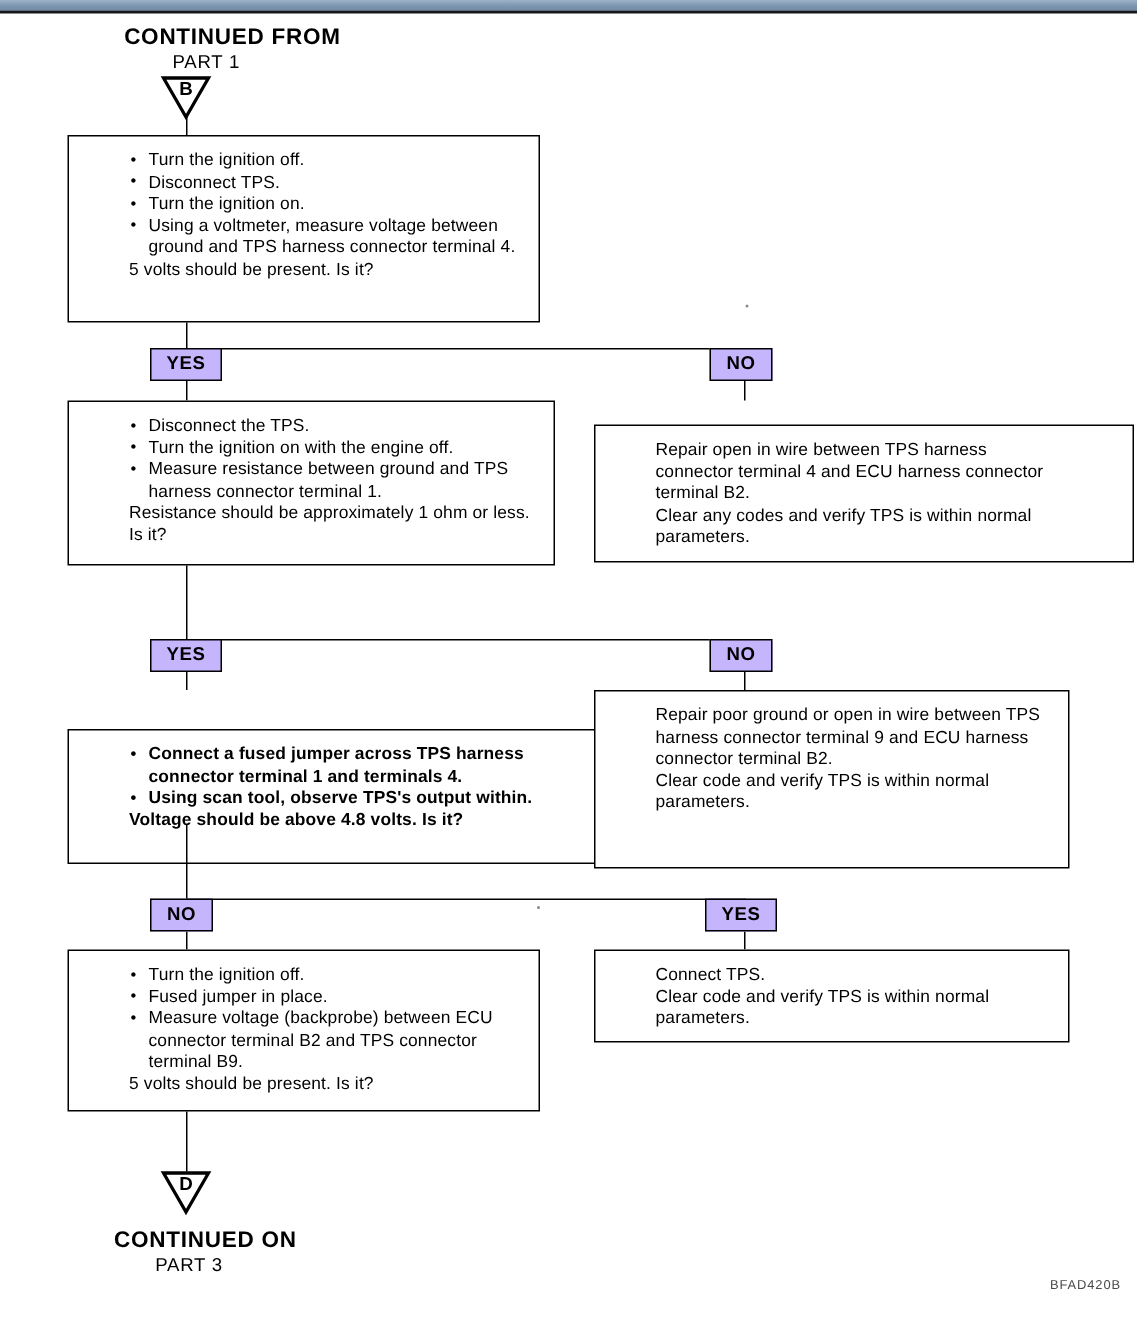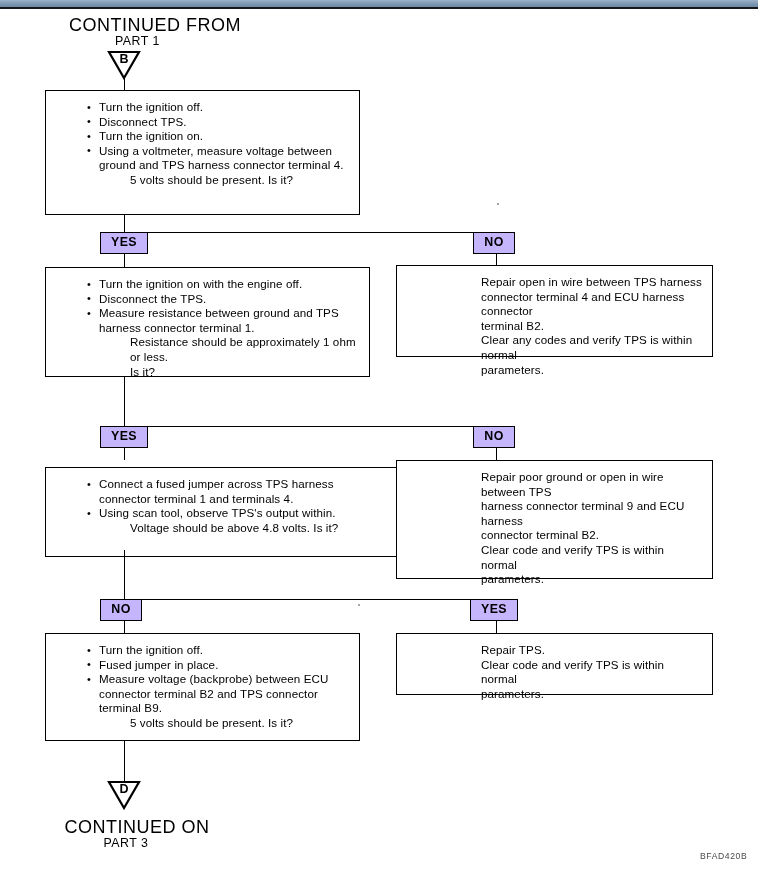--- a/index.html
+++ b/index.html
@@ -55,21 +55,20 @@
     position: absolute;
     left: 1px;
     top: -0.5px;
     font-size: 11px;
   }
   .plain-line {
     font-size: 11.6px;
     line-height: 14.6px;
     letter-spacing: 0.1px;
     padding-left: 0px;
-    margin-left: 44px;
   }
   .cont-line {
     font-size: 11.6px;
     line-height: 14.6px;
     letter-spacing: 0.1px;
     padding-left: 13px;
   }
   
   .answer-label {
     position: absolute;
@@ -108,22 +107,22 @@
     width: 36px;
     text-align: center;
     font-size: 12.5px;
     font-weight: bold;
     line-height: 16px;
   }
   
   .head-text {
     position: absolute;
     text-align: center;
-    font-weight: normal;
-    font-size: 18px;
+    font-weight: bold;
+    font-size: 15px;
     letter-spacing: 0.5px;
     line-height: 16px;
     white-space: nowrap;
   }
   .head-sub {
     position: absolute;
     text-align: center;
     font-size: 12.4px;
     letter-spacing: 0.5px;
     line-height: 16px;
@@ -178,50 +177,50 @@
   <div class="vline" style="left:496px; top:232px; height:10px;"></div>
 
   <div class="answer-label" style="left:100px; top:232px; width:48px;">YES</div>
   <div class="answer-label" style="left:473px; top:232px; width:42px;">NO</div>
 
   <div class="vline" style="left:124px; top:254px; height:13px;"></div>
   <div class="vline" style="left:496px; top:254px; height:13px;"></div>
 
   <div class="node-box" style="left:45px; top:267px; width:325px; height:110px;">
     <div class="inner">
+      <div class="bullet-line">Disconnect the TPS.</div>
       <div class="bullet-line">Turn the ignition on with the engine off.</div>
-      <div class="bullet-line">Disconnect the TPS.</div>
       <div class="bullet-line">Measure resistance between ground and TPS</div>
       <div class="cont-line">harness connector terminal 1.</div>
       <div class="plain-line">Resistance should be approximately 1 ohm or less.</div>
       <div class="plain-line">Is it?</div>
     </div>
   </div>
 
-  <div class="node-box" style="left:396px; top:265px; width:317px; height:92px;">
+  <div class="node-box" style="left:396px; top:283px; width:360px; height:92px;">
     <div class="inner">
       <div class="plain-line">Repair open in wire between TPS harness</div>
       <div class="plain-line">connector terminal 4 and ECU harness connector</div>
       <div class="plain-line">terminal B2.</div>
       <div class="plain-line">Clear any codes and verify TPS is within normal</div>
       <div class="plain-line">parameters.</div>
     </div>
   </div>
 
   <div class="vline" style="left:124px; top:377px; height:50px;"></div>
   <div class="hline" style="left:124px; top:426px; width:373px;"></div>
   <div class="vline" style="left:496px; top:426px; height:10px;"></div>
 
   <div class="answer-label" style="left:100px; top:426px; width:48px;">YES</div>
   <div class="answer-label" style="left:473px; top:426px; width:42px;">NO</div>
 
   <div class="vline" style="left:124px; top:448px; height:12px;"></div>
   <div class="vline" style="left:496px; top:448px; height:12px;"></div>
 
-  <div class="node-box" style="left:45px; top:467px; width:391px; height:90px;">
+  <div class="node-box" style="left:45px; top:486px; width:391px; height:90px;font-weight:bold;">
     <div class="inner">
       <div class="bullet-line">Connect a fused jumper across TPS harness</div>
       <div class="cont-line">connector terminal 1 and terminals 4.</div>
       <div class="bullet-line">Using scan tool, observe TPS's output within.</div>
       <div class="plain-line">Voltage should be above 4.8 volts. Is it?</div>
     </div>
   </div>
 
   <div class="node-box" style="left:396px; top:460px; width:317px; height:119px;">
     <div class="inner">
@@ -249,21 +248,21 @@
       <div class="bullet-line">Fused jumper in place.</div>
       <div class="bullet-line">Measure voltage (backprobe) between ECU</div>
       <div class="cont-line">connector terminal B2 and TPS connector</div>
       <div class="cont-line">terminal B9.</div>
       <div class="plain-line">5 volts should be present. Is it?</div>
     </div>
   </div>
 
   <div class="node-box" style="left:396px; top:633px; width:317px; height:62px;">
     <div class="inner">
-      <div class="plain-line">Repair TPS.</div>
+      <div class="plain-line">Connect TPS.</div>
       <div class="plain-line">Clear code and verify TPS is within normal</div>
       <div class="plain-line">parameters.</div>
     </div>
   </div>
 
   <div class="vline" style="left:124px; top:741px; height:40px;"></div>
 
   <div class="connector-tri" style="left:106px; top:780px;">
     <svg width="36" height="30" viewBox="0 0 36 30">
       <polygon points="3,2 33,2 18,28" fill="#ffffff" stroke="#000000" stroke-width="2.2" stroke-linejoin="miter"></polygon>

